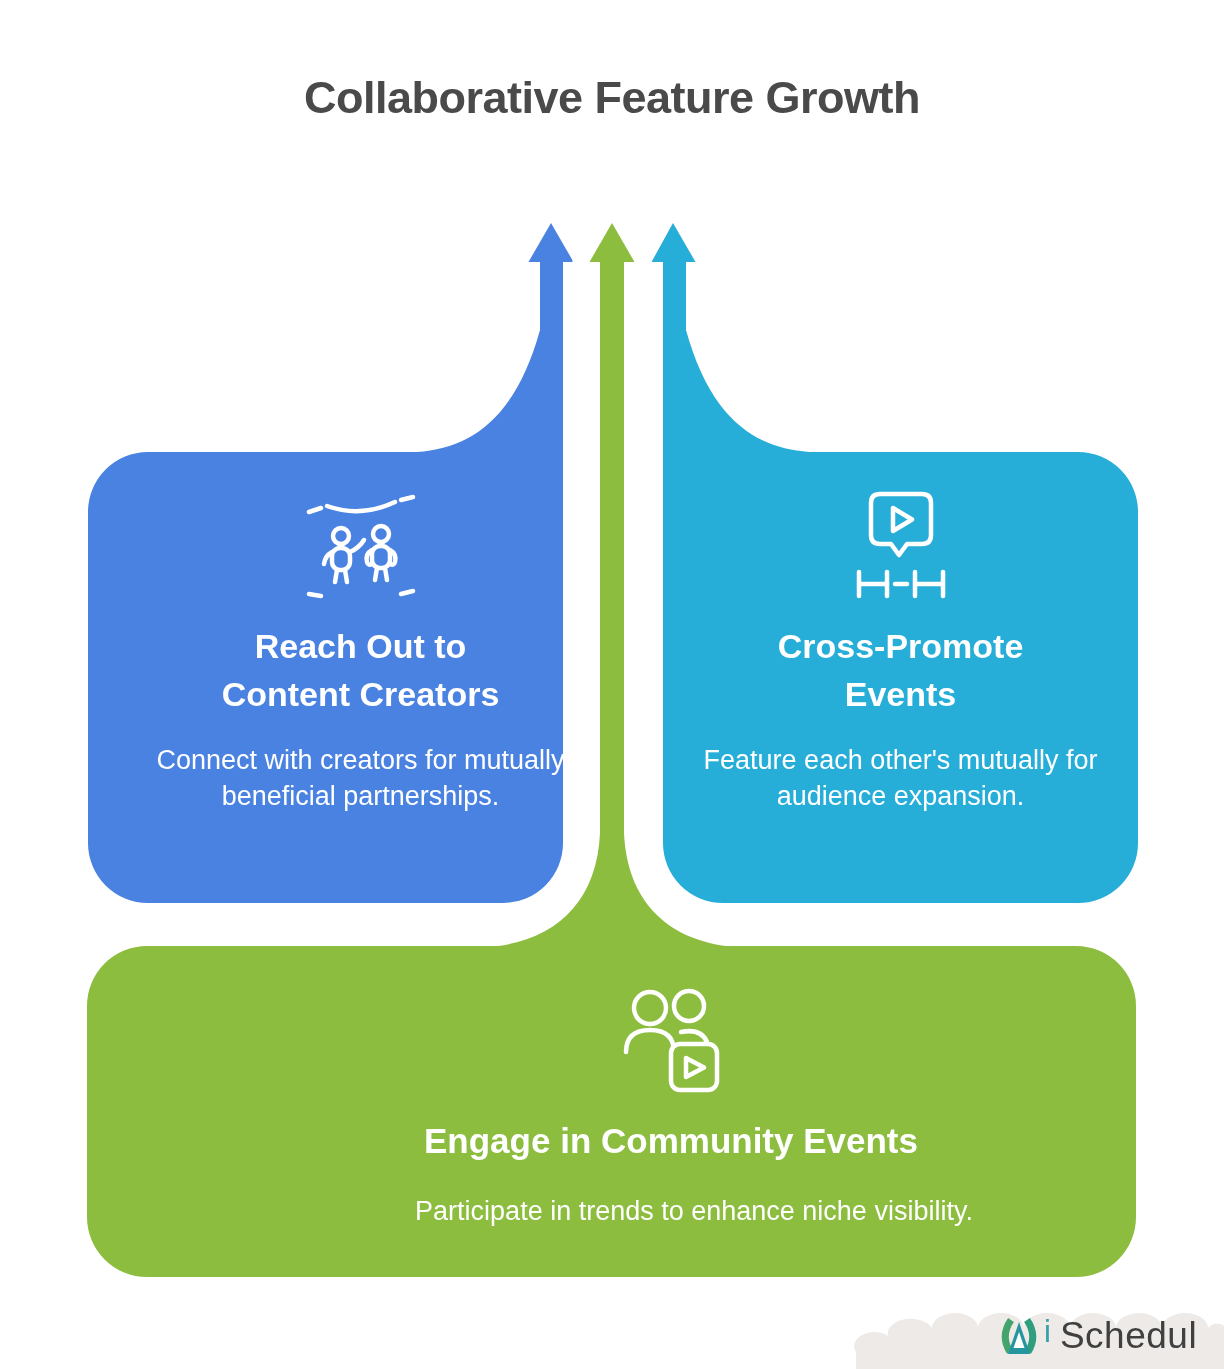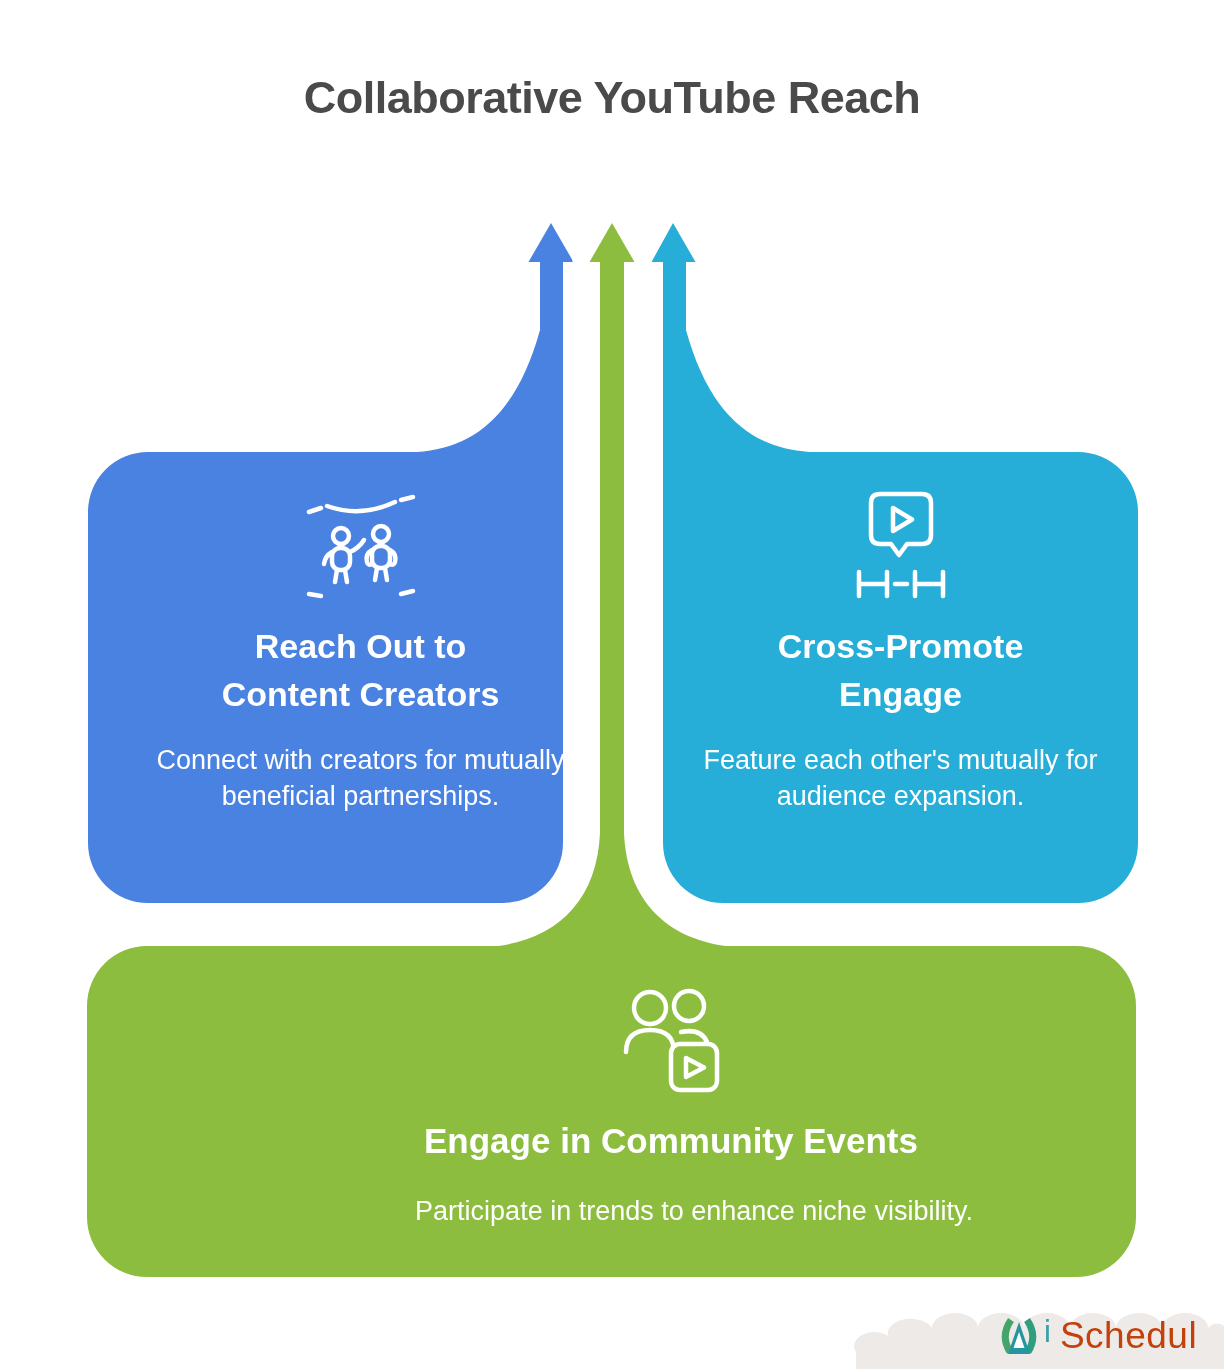--- a/index.html
+++ b/index.html
@@ -37,21 +37,21 @@
   .brand{
     position:absolute;left:996px;top:1312px;
     display:flex;align-items:center;
   }
   .brand-mark{display:block;}
   .brand-i{
     font-size:31px;color:#3aa0a8;font-weight:500;
     margin-left:2px;align-self:flex-start;margin-top:2px;
   }
   .brand-name{
-    font-size:37px;color:#c2410c;font-weight:500;
+    font-size:37px;color:#404040;font-weight:500;
     margin-left:9px;letter-spacing:0.5px;
   }
 </style>
 </head>
 <body>
 
 <div class="stage">
 
   <svg class="bg-svg" viewBox="0 0 1224 1369" aria-hidden="true">
 
@@ -85,21 +85,21 @@
          A 23 15 0 0 1 978 1328
          A 23 15 0 0 1 1024 1328
          A 23 15 0 0 1 1070 1328
          A 23 15 0 0 1 1116 1328
          A 23 15 0 0 1 1162 1328
          A 23 15 0 0 1 1208 1328
          A 10 8 0 0 1 1224 1326
          L 1224 1369 Z" fill="#edeae7"></path>
   </svg>
 
-  <div class="page-title">Collaborative YouTube Reach</div>
+  <div class="page-title">Collaborative Feature Growth</div>
 
   <section class="card card-reach">
     <svg class="card-icon" width="120" height="112" viewBox="0 0 120 112" fill="none" stroke="#ffffff" stroke-width="4.5" stroke-linecap="round" stroke-linejoin="round">
       <path d="M 8 24 L 20 20"></path>
       <path d="M 26 18 Q 60 30 94 14"></path>
       <path d="M 100 12 L 112 9"></path>
       <path d="M 8 106 L 20 108"></path>
       <path d="M 100 106 L 112 103"></path>
       <circle cx="40" cy="48" r="8"></circle>
       <rect x="31" y="60" width="18" height="22" rx="8"></rect>
@@ -128,21 +128,21 @@
       <path d="M 18 84 L 18 108"></path>
       <path d="M 46 84 L 46 108"></path>
       <path d="M 18 96 L 46 96"></path>
       <path d="M 54 96 L 66 96"></path>
       <path d="M 74 84 L 74 108"></path>
       <path d="M 102 84 L 102 108"></path>
       <path d="M 74 96 L 102 96"></path>
     </svg>
     <h2>
       <span style="display:block">Cross-Promote</span>
-      <span style="display:block">Engage</span>
+      <span style="display:block">Events</span>
     </h2>
     <p>Feature each other's mutually for audience expansion.</p>
   </section>
 
   <section class="card card-community">
     <svg class="card-icon" width="104" height="118" viewBox="0 0 104 118" fill="none" stroke="#ffffff" stroke-width="4.5" stroke-linecap="round" stroke-linejoin="round">
       <circle cx="31" cy="24" r="16"></circle>
       <circle cx="70" cy="22" r="15"></circle>
       <path d="M 7 68 Q 7 46 31 46 Q 55 46 55 68"></path>
       <path d="M 62 48 Q 82 44 88 58"></path>

